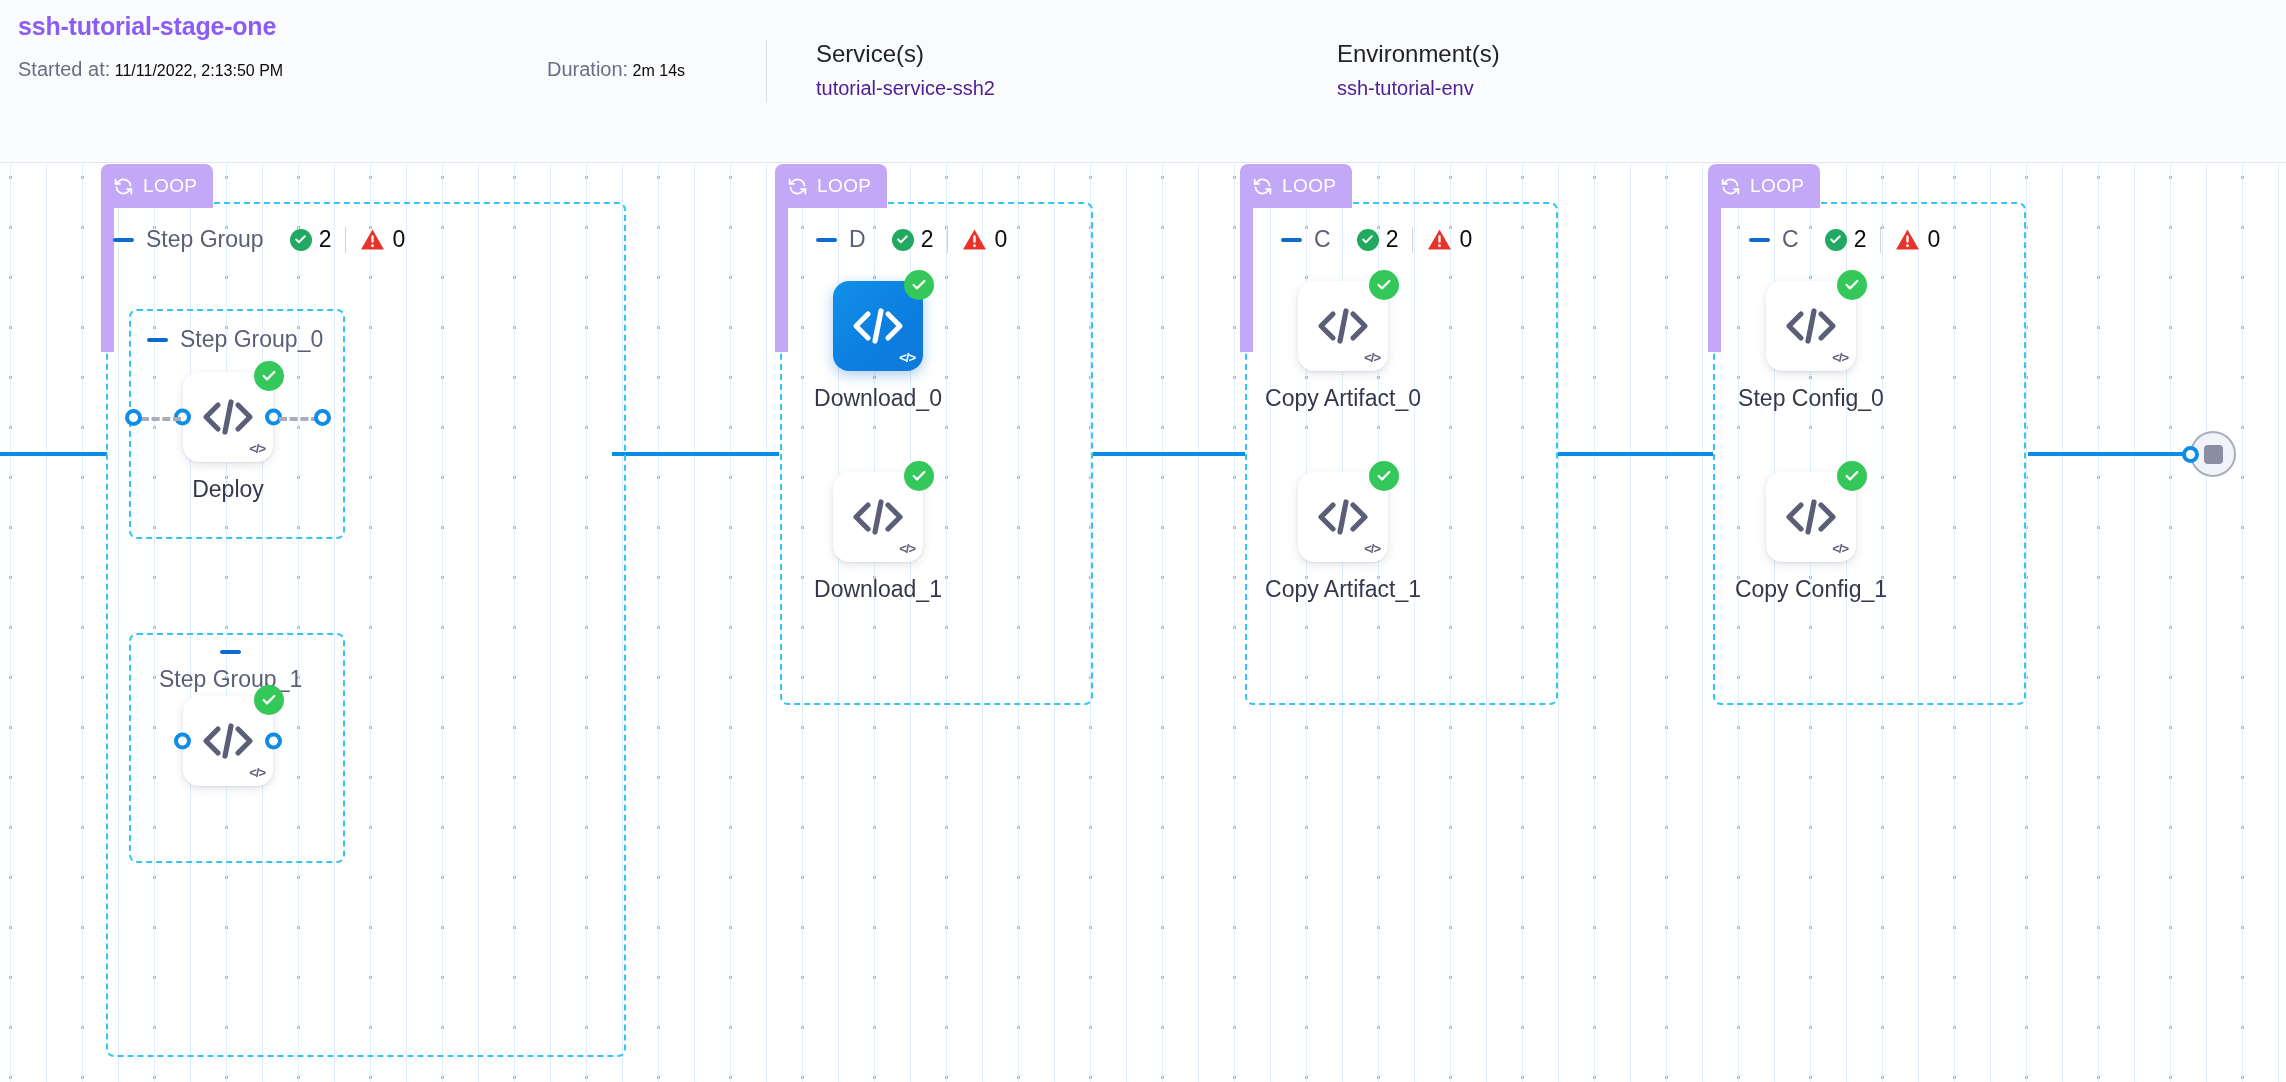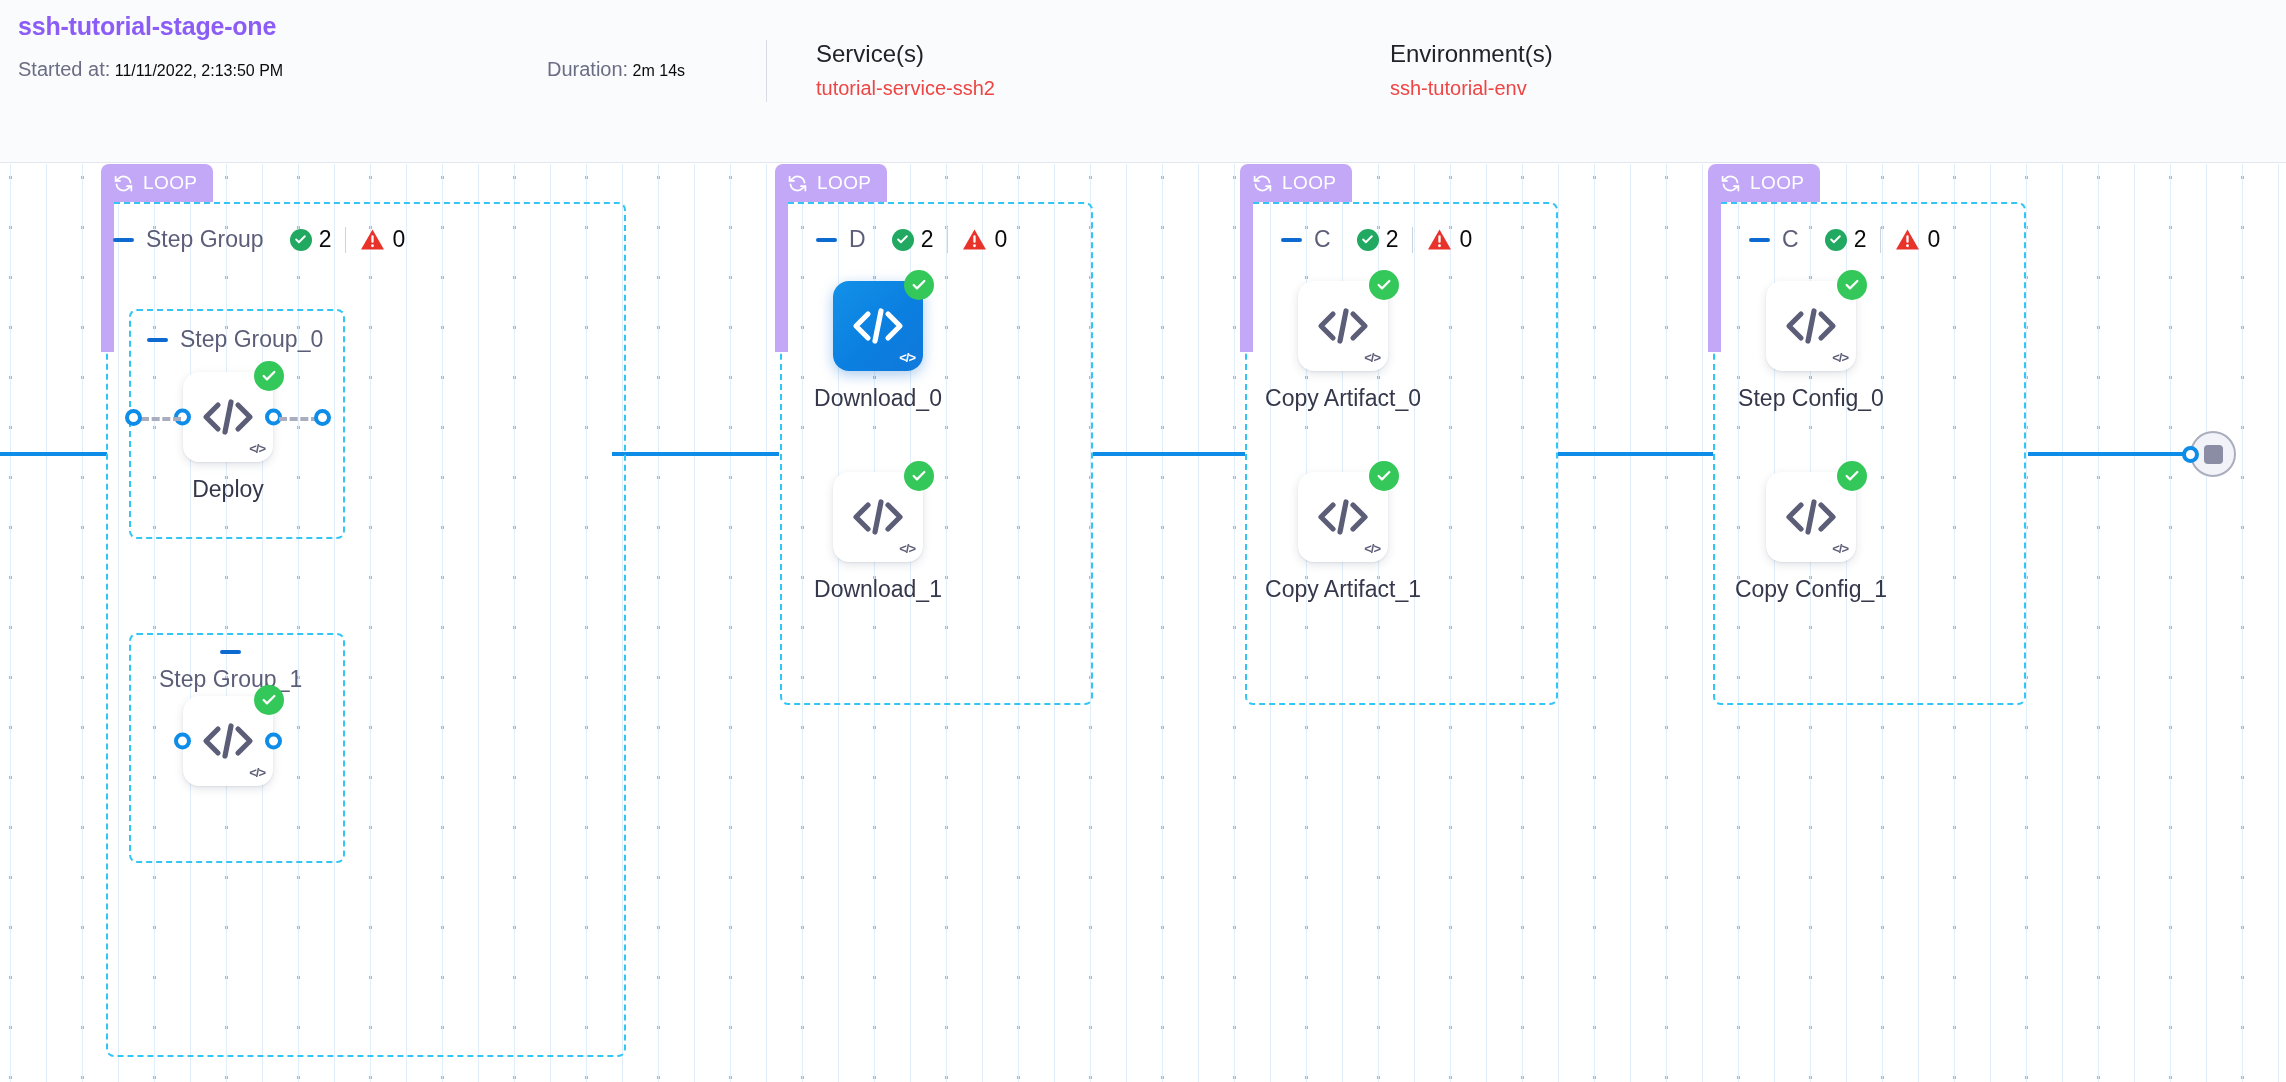--- a/index.html
+++ b/index.html
@@ -48,21 +48,21 @@
   .meta-stack .meta-title {
     display: block;
     font-size: 24px;
     color: #22222a;
     font-weight: 400;
     margin-bottom: 9px;
   }
   .meta-stack .meta-link {
     display: block;
     font-size: 20px;
-    color: #ef4444;
+    color: #4c1d95;
     font-weight: 400;
     text-decoration: none;
   }
   .hdr-divider {
     position: absolute;
     top: 40px;
     width: 1px; height: 62px;
     background: #d9dae5;
   }
 
@@ -78,21 +78,21 @@
     background-size: 36px 36px, 72px 50px;
     background-position: 10px 0, 9px 12px;
     overflow: hidden;
   }
 
   
   .loop-group { position: absolute; }
   .loop-badge {
     position: absolute;
     left: 0; top: 0;
-    height: 38px;
+    height: 44px;
     padding: 0 16px 0 12px;
     background: #c2a8f7;
     border-radius: 8px 8px 0 0;
     display: flex;
     align-items: center;
     gap: 9px;
     color: #ffffff;
     font-size: 19px;
     letter-spacing: 0.4px;
     z-index: 6;
@@ -293,21 +293,21 @@
     </div>
   </div>
 
   <div class="hdr-divider" style="left:766px;"></div>
 
   <div class="meta-stack" style="left:816px; top:40px;">
     <span class="meta-title">Service(s)</span>
     <a class="meta-link" href="#">tutorial-service-ssh2</a>
   </div>
 
-  <div class="meta-stack" style="left:1390px; top:40px;">
+  <div class="meta-stack" style="left:1337px; top:40px;">
     <span class="meta-title">Environment(s)</span>
     <a class="meta-link" href="#">ssh-tutorial-env</a>
   </div>
 </div>
 
 <div id="graph-canvas">
 
   <div class="edge" style="left:0px; top:288px; width:107px;"></div>
   <div class="edge" style="left:612px; top:288px; width:167px;"></div>
   <div class="edge" style="left:1093px; top:288px; width:152px;"></div>

